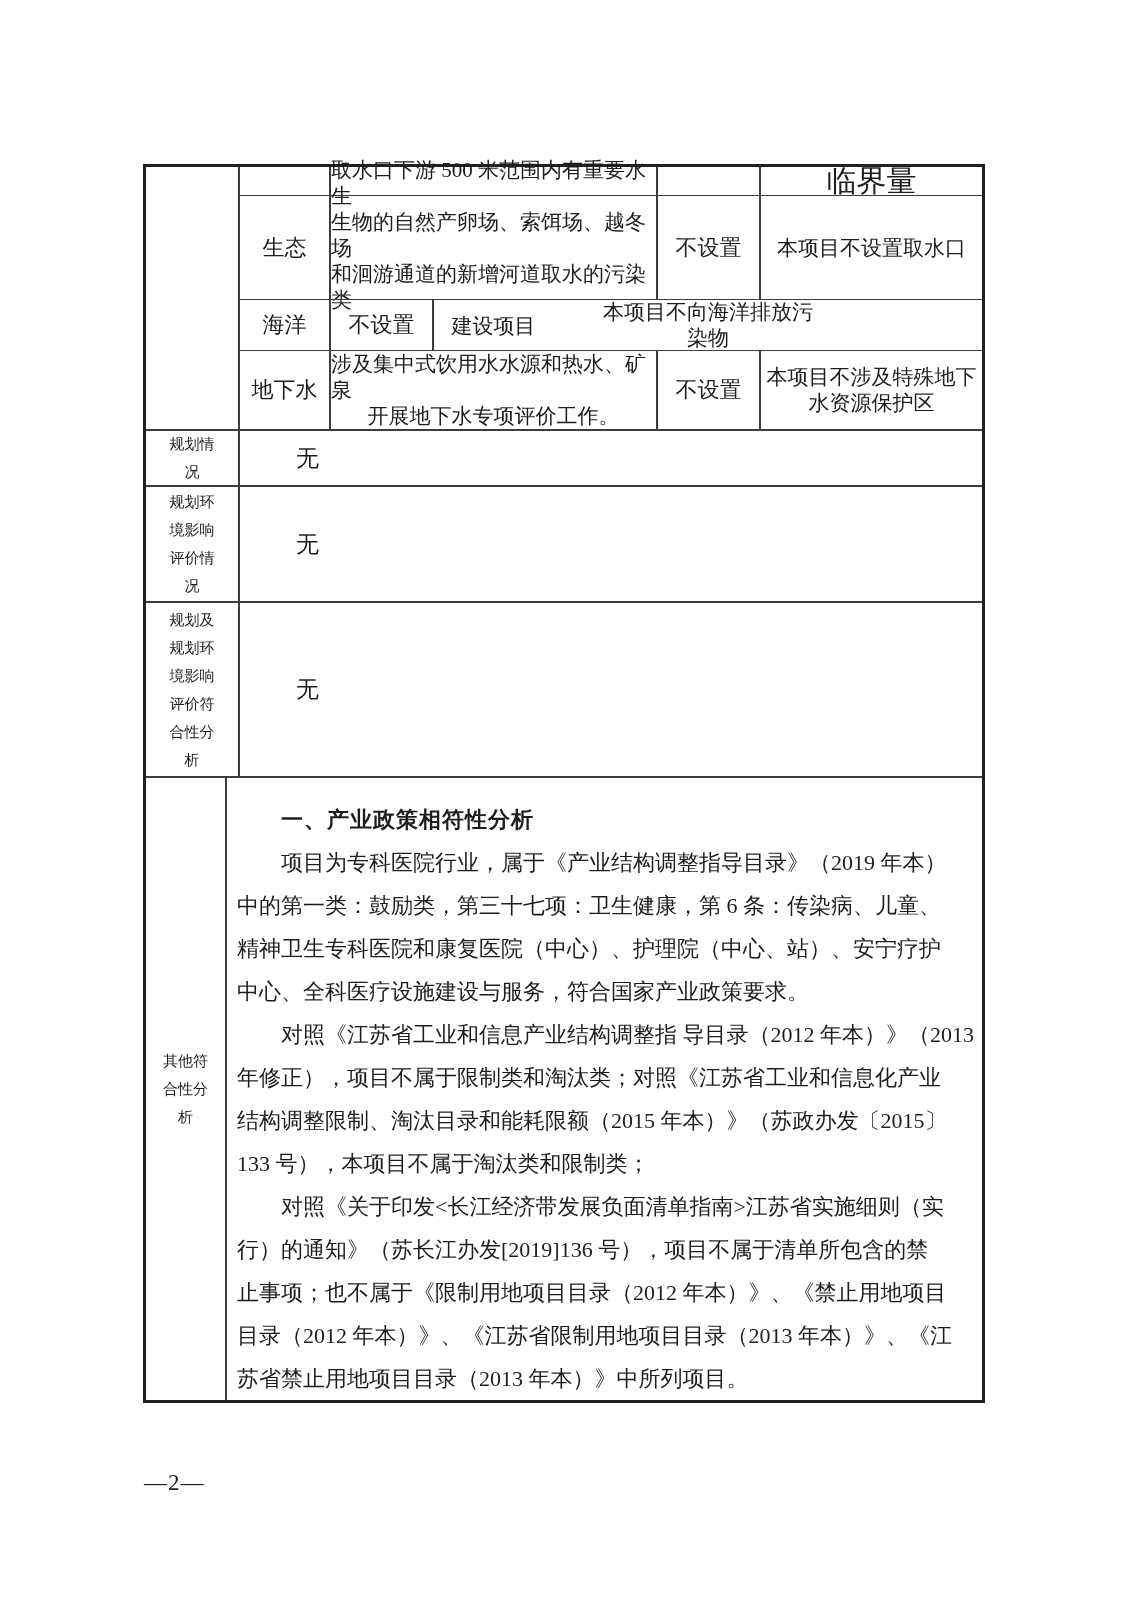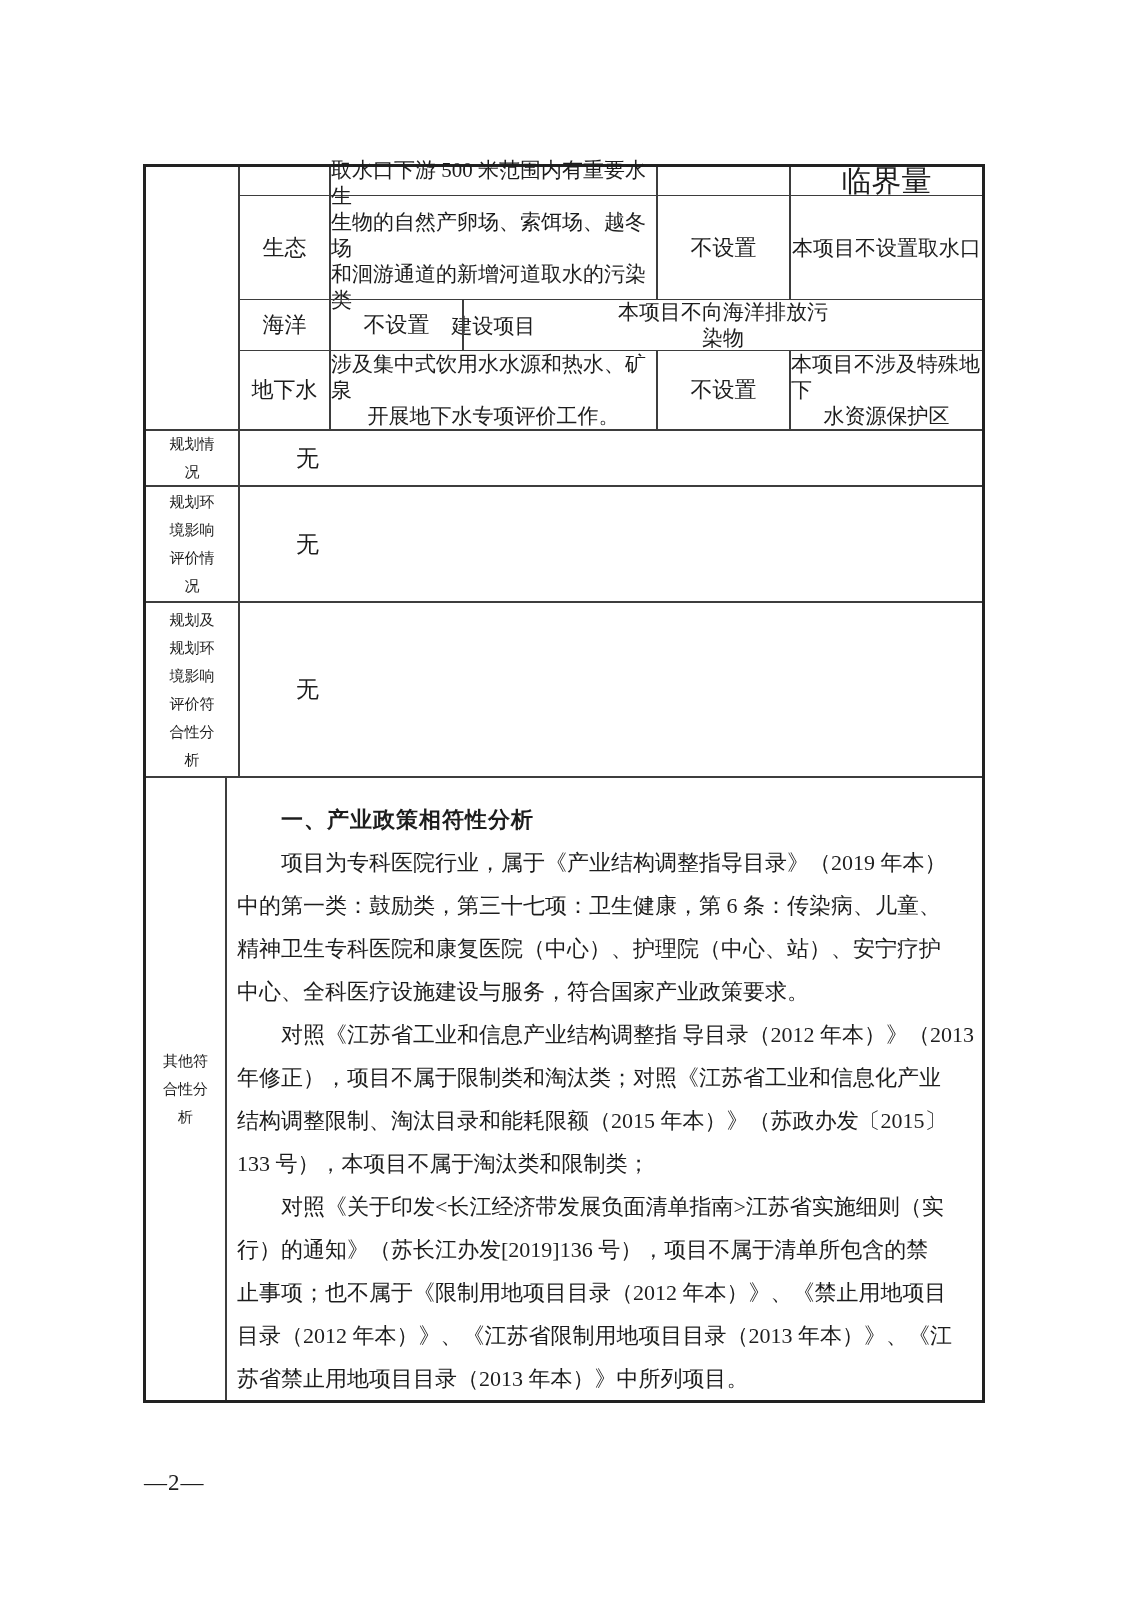--- a/index.html
+++ b/index.html
@@ -52,21 +52,21 @@
     border-right: 2px solid #3d3d3d;
     display: flex;
     flex-direction: column;
     align-items: center;
     justify-content: center;
     text-align: left;
   }
   .nc:last-child { border-right: none; }
   .nc-cat  { width: 91px;  font-size: 22px; }
   .nc-cond { width: 327px; font-size: 21px; line-height: 26px; }
-  .nc-set  { width: 133px; font-size: 22px; }
+  .nc-set  { width: 103px; font-size: 22px; }
   .nc-con  { flex: 1;      font-size: 21px; line-height: 26px; }
   .nc-head { font-size: 30px; }
 
   
   .row2 {
     display: flex;
     border-top: 2px solid #3d3d3d;
   }
   .r-plan     { height: 56px;  }
   .r-planenv  { height: 120px; }

